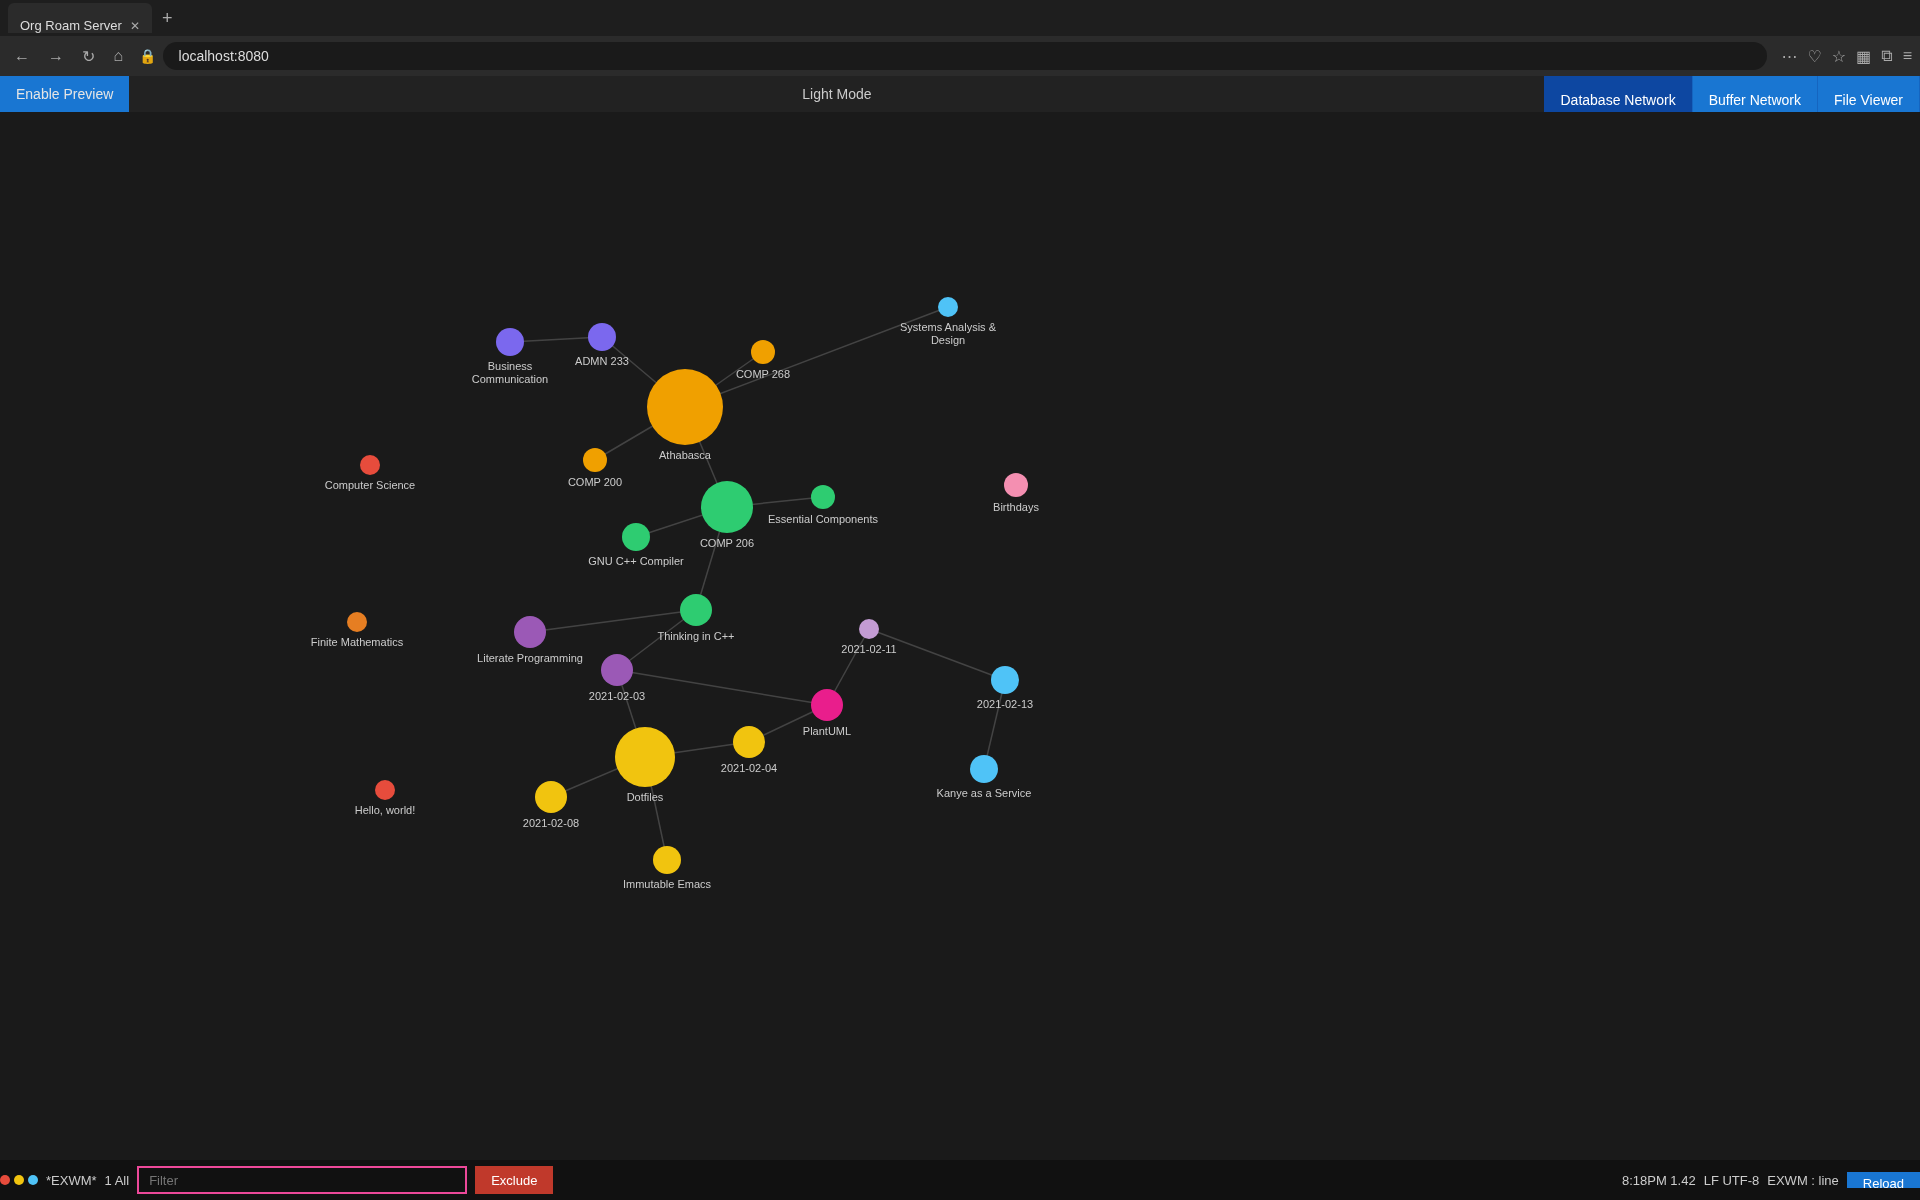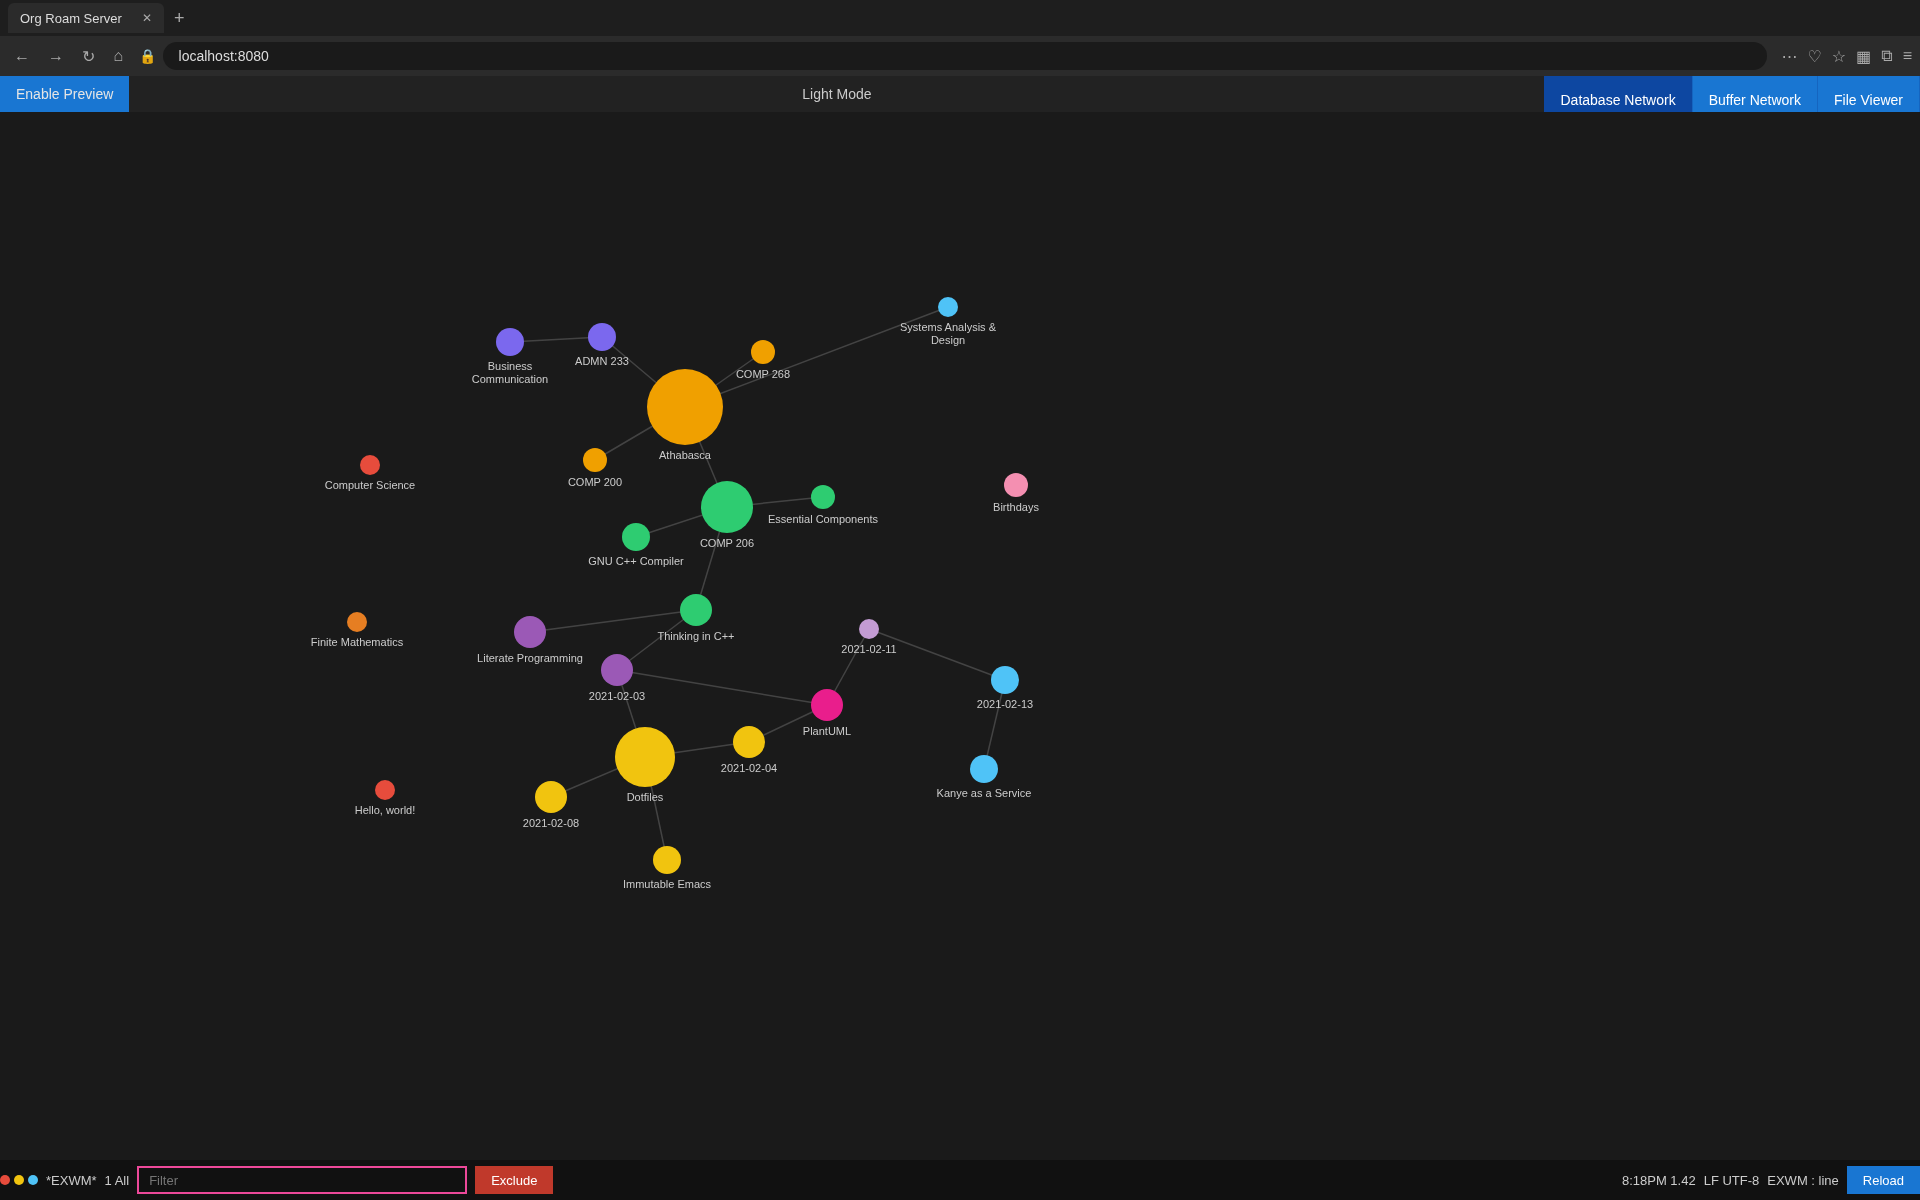--- a/index.html
+++ b/index.html
@@ -1,21 +1,21 @@
 <!DOCTYPE html>
 <html><head>
   <meta charset="utf-8">
   <style>
     * { margin: 0; padding: 0; box-sizing: border-box; }
     body { background: #1a1a1a; color: #ccc; font-family: Arial, sans-serif; width: 1920px; height: 1200px; overflow: hidden; }
 
     
     .browser-chrome { background: #2b2b2b; }
     .tab-bar { display: flex; align-items: center; background: #1e1e1e; height: 36px; padding: 0 8px; gap: 4px; }
-    .tab { display: flex; align-items: center; background: #2b2b2b; border-radius: 6px 6px 0 0; padding: 0 12px; height: 30px; gap: 20px; font-size: 13px; color: #ddd; }
+    .tab { display: flex; align-items: flex-end; background: #2b2b2b; border-radius: 6px 6px 0 0; padding: 0 12px; height: 30px; gap: 8px; font-size: 13px; color: #ddd; }
     .tab-close { cursor: pointer; color: #aaa; font-size: 12px; }
     .new-tab { background: none; border: none; color: #aaa; font-size: 18px; cursor: pointer; padding: 0 6px; }
     .address-bar-row { display: flex; align-items: center; background: #2b2b2b; height: 40px; padding: 0 8px; gap: 6px; }
     .nav-btn { background: none; border: none; color: #aaa; font-size: 16px; cursor: pointer; padding: 4px 6px; border-radius: 4px; }
     .address-bar { flex: 1; background: #1a1a1a; border: none; border-radius: 20px; padding: 6px 16px; color: #ddd; font-size: 14px; }
     .toolbar-icons { display: flex; align-items: center; gap: 10px; margin-left: 8px; color: #aaa; }
 
     
     .app-toolbar { display: flex; align-items: center; height: 36px; background: #222; }
     .enable-preview-btn { background: #1976d2; color: #e5e5e5; border: none; padding: 6px 16px; font-size: 14px; cursor: pointer; height: 36px; }
@@ -25,21 +25,21 @@
     .nav-tab.active { background: #0d47a1; }
 
     
     .main-area { position: relative; width: 1920px; height: 1050px; background: #1a1a1a; overflow: hidden; }
 
     
     .bottom-bar { position: fixed; bottom: 0; left: 0; width: 1920px; height: 40px; background: #111; display: flex; align-items: center; padding: 0 0; gap: 8px; }
     .filter-input { background: #111; border: 2px solid #ec4899; color: #ccc; padding: 4px 10px; width: 330px; font-size: 13px; height: 28px; }
     .exclude-btn { background: #c0392b; color: white; border: none; padding: 4px 16px; cursor: pointer; font-size: 13px; height: 28px; }
     .status-right { margin-left: auto; display: flex; align-items: center; gap: 8px; font-size: 13px; color: #ccc; }
-    .reload-btn { background: #1976d2; color: white; border: none; padding: 4px 16px; cursor: pointer; font-size: 13px; height: 28px; }
+    .reload-btn { background: #1976d2; color: white; border: none; padding: 4px 16px; cursor: pointer; font-size: 13px; height: 16px; }
     .status-dots { display: flex; gap: 4px; align-items: center; }
     .dot { width: 10px; height: 10px; border-radius: 50%; }
 
     
     .graph-svg { position: absolute; top: 0; left: 0; width: 100%; height: 100%; }
   </style>
 </head>
 <body>
 
 <div class="browser-chrome">

